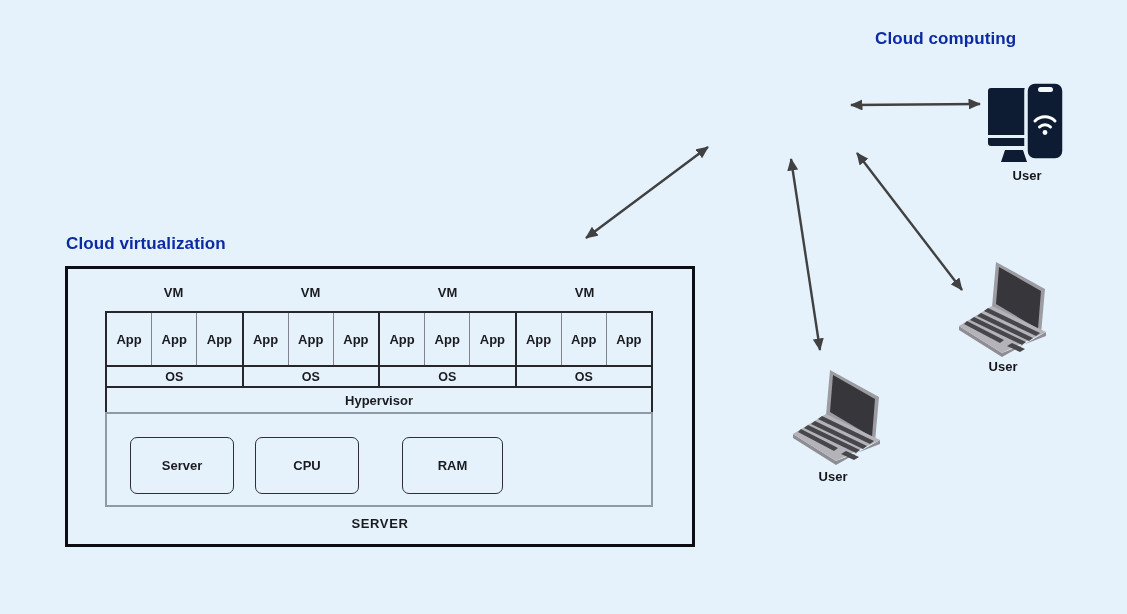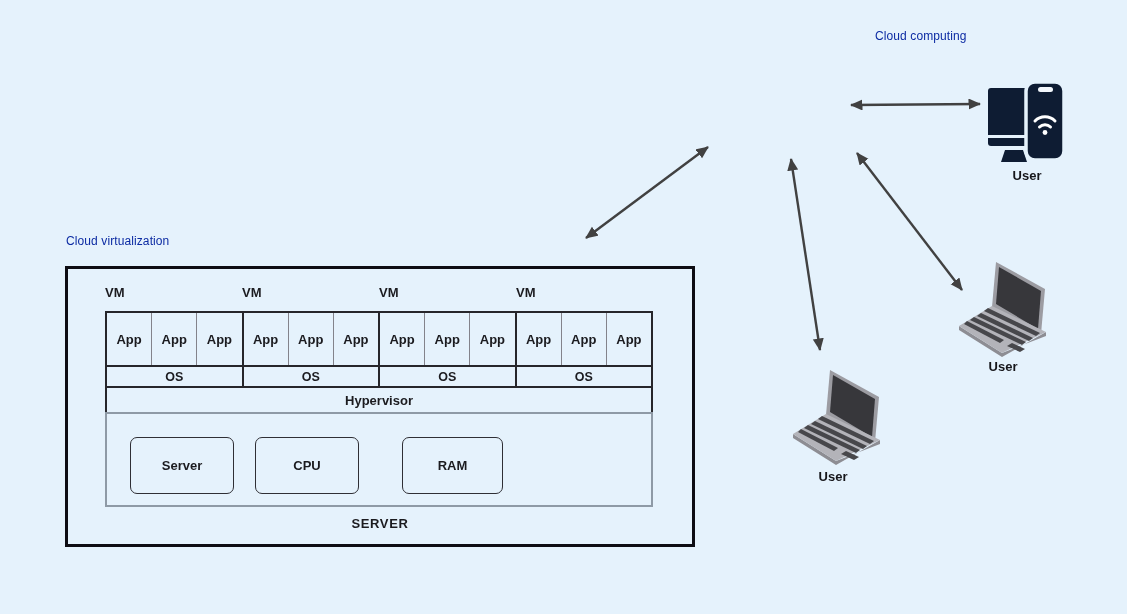--- a/index.html
+++ b/index.html
@@ -5,21 +5,21 @@
   * { margin:0; padding:0; box-sizing:border-box; }
   html,body { background:#d9e9f7; }
   .canvas {
     position:relative; width:1127px; height:614px; overflow:hidden;
     background:var(--background,#e5f2fc);
     font-family:"Liberation Sans","DejaVu Sans",sans-serif;
     color:#16161a;
   }
   .abs { position:absolute; }
   .section-title {
-    position:absolute; font-size:12px; font-weight:400;
+    position:absolute; font-size:17px; font-weight:700;
     color:var(--title-blue,#0c2ba3); letter-spacing:.1px;
   }
   #title-cloud  { left:875px; top:29px; }
   #title-server { left:66px;  top:234px; }
 
   
   svg.arrows { position:absolute; left:0; top:0; width:1127px; height:614px; pointer-events:none; }
   .arrow-line { stroke:var(--arrow,#414141); stroke-width:2.4px; }
 
   
@@ -42,21 +42,21 @@
   #laptop-right { left:956px; top:260px; }
   #laptop-left  { left:790px; top:368px; }
 
   
   .sv-outer { left:65px; top:266px; width:630px; height:281px; border:3px solid #0d0d13; }
   .vm-labels {
     left:105px; top:285px; width:548px; height:18px;
     display:flex;
   }
   .vm-labels span {
-    flex:1; text-align:left; font-size:13px; font-weight:700; color:#1b1b1f;
+    flex:1; text-align:center; font-size:13px; font-weight:700; color:#1b1b1f;
   }
   .app-table {
     left:105px; top:311px; width:548px; height:56px;
     display:flex; border:2px solid #26262b;
   }
   .vm-group { flex:1; display:flex; border-right:2px solid #26262b; }
   .vm-group:last-child { border-right:none; }
   .app-cell {
     flex:1; display:flex; align-items:center; justify-content:center;
     border-right:1.5px solid #83838b; font-size:13px; font-weight:600; color:#1b1b1f;

